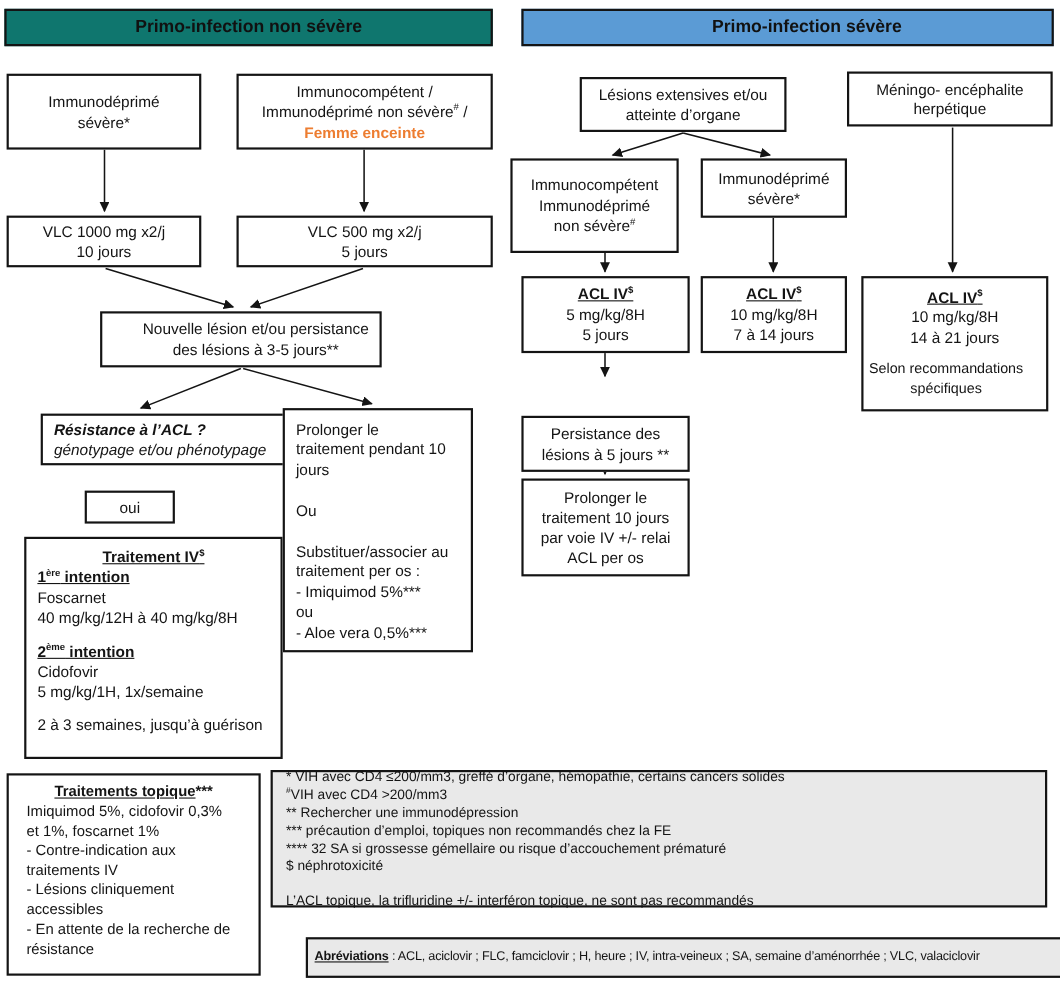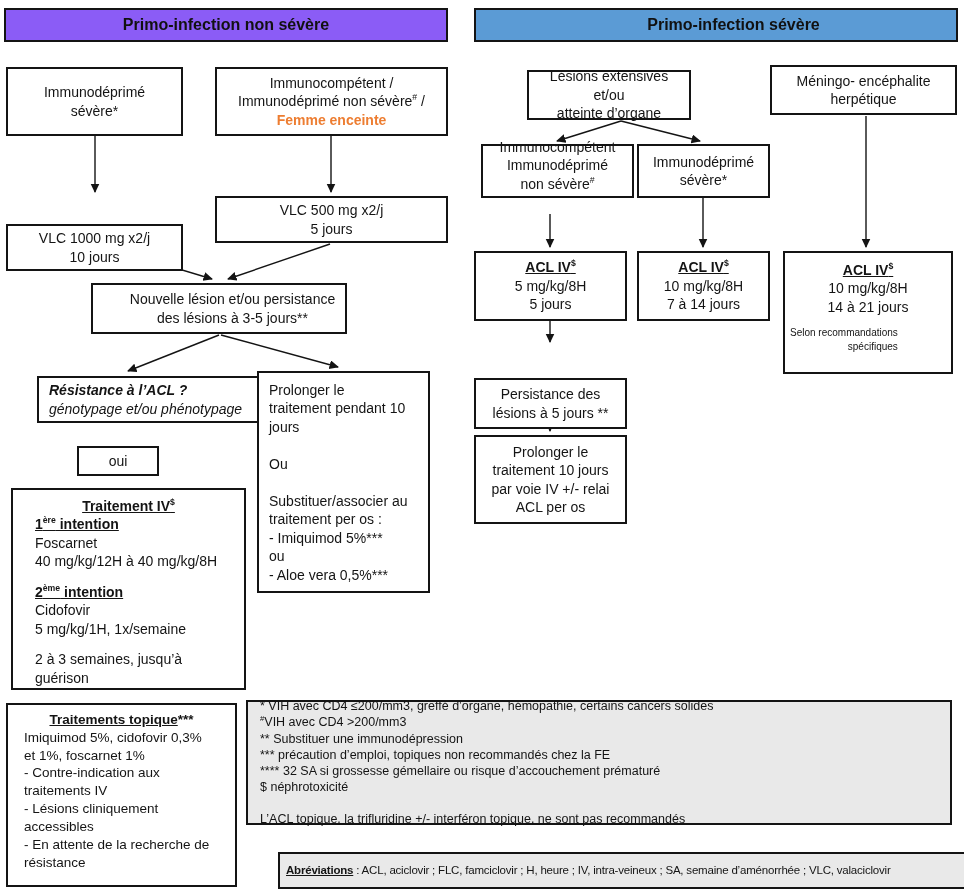--- a/index.html
+++ b/index.html
@@ -49,53 +49,53 @@
     <line x1="221" y1="335" x2="338" y2="367" marker-end="url(#ah)"></line>
     <line x1="621" y1="121" x2="557" y2="141" marker-end="url(#ah)"></line>
     <line x1="621" y1="121" x2="700" y2="141" marker-end="url(#ah)"></line>
     <line x1="550" y1="214" x2="550" y2="247" marker-end="url(#ah)"></line>
     <line x1="703" y1="198" x2="703" y2="247" marker-end="url(#ah)"></line>
     <line x1="866" y1="116" x2="866" y2="247" marker-end="url(#ah)"></line>
     <line x1="550" y1="321" x2="550" y2="342" marker-end="url(#ah)"></line>
     <line x1="550" y1="397" x2="550" y2="431" marker-end="url(#ah)"></line>
   </svg>
 
-  <div class="hdr" style="left: 4px; top: 8px; width: 444px; height: 34px; background: #8b5cf6;">
+  <div class="hdr" style="left: 4px; top: 8px; width: 444px; height: 34px; background: #0f766e;">
     <span>Primo-infection non sévère</span>
   </div>
   <div class="hdr" style="left: 474px; top: 8px; width: 484px; height: 34px; background: rgb(91, 155, 213); padding-left: 35px;">
     <span>Primo-infection sévère</span>
   </div>
 
   <div class="box" style="left:6px;top:67px;width:177px;height:69px;">Immunodéprimé
 sévère*</div>
 
   <div class="box" style="left:215px;top:67px;width:233px;height:69px;">
     <div>Immunocompétent /</div>
     <div><span>Immunodéprimé non sévère</span><sup>#</sup><span> /</span></div>
     <div class="orange" style="color: rgb(237, 125, 49);">Femme enceinte</div>
   </div>
 
-  <div class="box" style="left:6px;top:196px;width:177px;height:47px;margin-top:28px;">VLC 1000 mg x2/j
+  <div class="box" style="left:6px;top:196px;width:177px;height:47px;">VLC 1000 mg x2/j
 10 jours</div>
 
   <div class="box" style="left:215px;top:196px;width:233px;height:47px;">VLC 500 mg x2/j
 5 jours</div>
 
   <div class="box" style="left:91px;top:283px;width:256px;height:51px;padding-left:32px;">Nouvelle lésion et/ou persistance
 des lésions à 3-5 jours**</div>
 
   <div class="box la vc" style="left:6px;top:376px;width:226px;height:47px;padding:3px 10px;">
     <div class="b i">Résistance à l’ACL ?</div>
     <div class="i">génotypage et/ou phénotypage</div>
   </div>
 
   <div class="box" style="left:77px;top:446px;width:82px;height:30px;">oui</div>
 
-  <div class="box la" style="left:11px;top:488px;width:235px;height:202px;padding:7px 22px;">
+  <div class="box la" style="left:22px;top:488px;width:235px;height:202px;padding:7px 10px;">
     <div class="b u" style="align-self:center;"><span>Traitement IV</span><sup>$</sup></div>
     <div class="b u"><span>1</span><sup>ère</sup><span> intention</span></div>
     <div>Foscarnet</div>
     <div>40 mg/kg/12H à 40 mg/kg/8H</div>
     <div class="gap"></div>
     <div class="b u"><span>2</span><sup>ème</sup><span> intention</span></div>
     <div>Cidofovir</div>
     <div>5 mg/kg/1H, 1x/semaine</div>
     <div class="gap"></div>
     <div>2 à 3 semaines, jusqu’à guérison</div>
@@ -118,27 +118,27 @@
     <div>Imiquimod 5%, cidofovir 0,3%
 et 1%, foscarnet 1%
 - Contre-indication aux
 traitements IV
 - Lésions cliniquement
 accessibles
 - En attente de la recherche de
 résistance</div>
   </div>
 
-  <div class="box" style="left:527px;top:70px;width:164px;height:50px;">Lésions extensives et/ou
+  <div class="box" style="left:527px;top:70px;width:188px;height:50px;">Lésions extensives et/ou
 atteinte d’organe</div>
 
   <div class="box" style="left:770px;top:65px;width:187px;height:50px;">Méningo- encéphalite
 herpétique</div>
 
-  <div class="box" style="left:481px;top:144px;width:153px;height:54px;justify-content:flex-end;">
+  <div class="box" style="left:464px;top:144px;width:153px;height:86px;">
     <div><span>Immunocompétent
 Immunodéprimé
 non sévère</span><sup>#</sup></div>
   </div>
 
   <div class="box" style="left:637px;top:144px;width:133px;height:54px;">Immunodéprimé
 sévère*</div>
 
   <div class="box" style="left:474px;top:251px;width:153px;height:70px;">
     <div class="b u"><span>ACL IV</span><sup>$</sup></div>
@@ -149,36 +149,36 @@
   <div class="box" style="left:637px;top:251px;width:133px;height:70px;">
     <div class="b u"><span>ACL IV</span><sup>$</sup></div>
     <div>10 mg/kg/8H
 7 à 14 jours</div>
   </div>
 
   <div class="box" style="left:783px;top:251px;width:170px;height:123px;justify-content:flex-start;padding-top:8px;">
     <div class="b u"><span>ACL IV</span><sup>$</sup></div>
     <div>10 mg/kg/8H
 14 à 21 jours</div>
-    <div style="align-self:flex-start;text-align:right;margin-top:10px;font-size:10px;">Selon recommandations
+    <div style="align-self:flex-start;text-align:center;margin-top:10px;font-size:13px;">Selon recommandations
 spécifiques</div>
   </div>
 
   <div class="box" style="left:474px;top:346px;width:153px;height:51px;margin-top:32px;">Persistance des
 lésions à 5 jours **</div>
 
   <div class="box" style="left:474px;top:435px;width:153px;height:89px;">Prolonger le
 traitement 10 jours
 par voie IV +/- relai
 ACL per os</div>
 
   <div class="box la gray" style="left: 246px; top: 700px; width: 706px; height: 125px; font-size: 12.5px; line-height: 1.3; padding: 7px 12px; justify-content: center; background: rgb(233, 233, 233);">
     <div>* VIH avec CD4 ≤200/mm3, greffé d’organe, hémopathie, certains cancers solides</div>
     <div><sup>#</sup><span>VIH avec CD4 &gt;200/mm3</span></div>
-    <div>** Substituer une immunodépression</div>
+    <div>** Rechercher une immunodépression</div>
     <div>*** précaution d’emploi, topiques non recommandés chez la FE</div>
     <div>**** 32 SA si grossesse gémellaire ou risque d’accouchement prématuré</div>
     <div>$ néphrotoxicité</div>
     <div class="gap" style="height:15px;"></div>
     <div>L’ACL topique, la trifluridine +/- interféron topique, ne sont pas recommandés</div>
   </div>
 
   <div class="box la gray" style="left: 246px; top: 852px; width: 706px; height: 37px; justify-content: center; font-size: 11.5px; letter-spacing: -0.2px; white-space: normal; padding: 0px 6px; background: rgb(233, 233, 233); margin-left: 32px;">
     <div><span class="b u">Abréviations</span><span> : ACL, aciclovir ; FLC, famciclovir ; H, heure ; IV, intra-veineux ; SA, semaine d’aménorrhée ; VLC, valaciclovir</span></div>
   </div>

